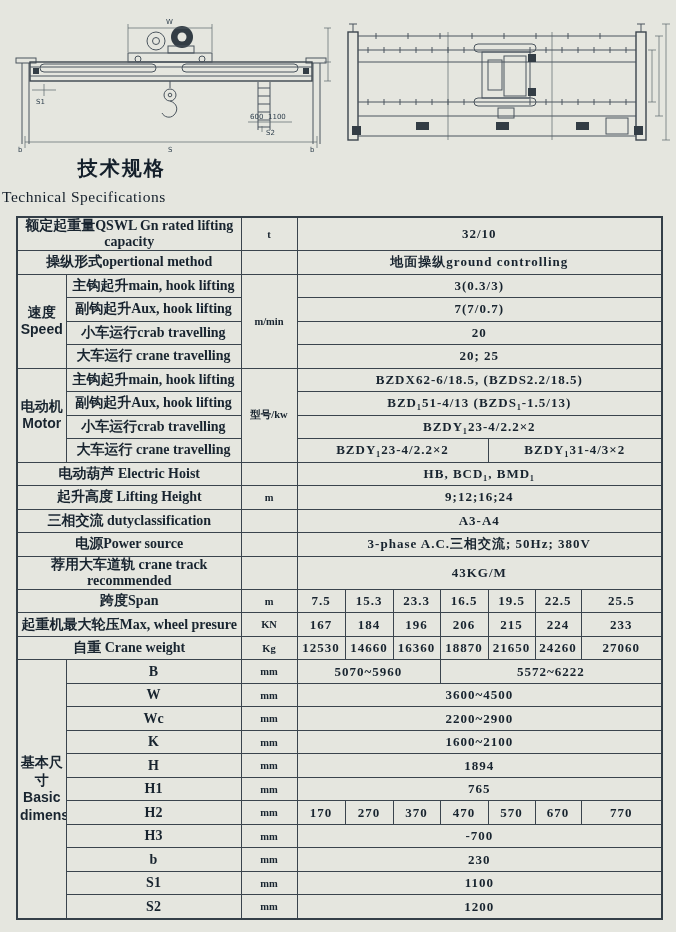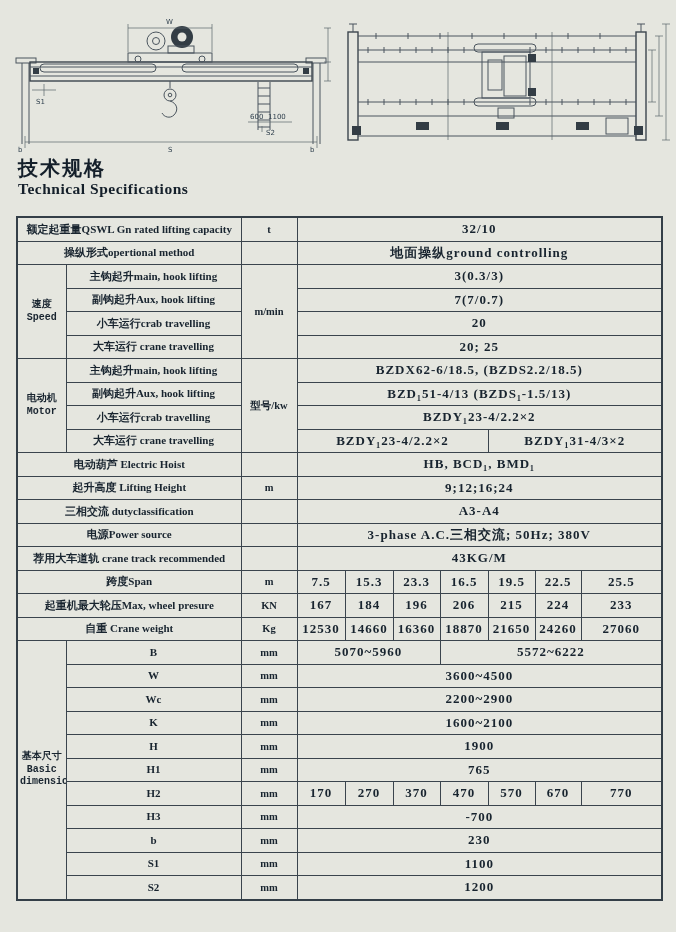--- a/index.html
+++ b/index.html
@@ -11,37 +11,37 @@
   }
   
   .drawings{position:absolute;top:4px;left:10px;width:660px;height:152px;display:flex;gap:8px;}
   .drawings svg{display:block;}
   .dw{stroke:#4b555e;stroke-width:1;fill:none;}
   .dwt{stroke:#3c454d;stroke-width:1.4;fill:none;}
   .dfill{fill:#333d45;stroke:none;}
   .dim{stroke:#5a646c;stroke-width:0.7;fill:none;}
   .dtext{font-family:"DejaVu Sans",sans-serif;font-size:7px;fill:#30404e;}
   
-  .titleblock{position:absolute;top:158px;left:18px;}
+  .titleblock{position:absolute;top:158px;left:2px;text-align:right;}
   .title-zh{font-family:"DejaVu Sans","Liberation Sans",sans-serif;font-weight:bold;font-size:20px;line-height:1.05;letter-spacing:2px;color:#141f2a;}
-  .title-en{font-family:"Liberation Serif","DejaVu Serif",serif;font-weight:bold;font-size:15.5px;letter-spacing:0.5px;color:#141f2a;margin-top:1px;}
+  .title-en{font-family:"Liberation Serif","DejaVu Serif",serif;font-weight:normal;font-size:15.5px;letter-spacing:0.5px;color:#141f2a;margin-top:9px;}
   
   table.spec{
     position:absolute;top:216px;left:16px;
     width:645px;border-collapse:collapse;table-layout:fixed;
     border:2px solid #343f48;
   }
   table.spec td{
     border:1px solid #3a444d;
     font-weight:bold;text-align:center;vertical-align:middle;
     padding:0 2px;height:22.5px;overflow:hidden;
     color:#18242f;
   }
-  td.group{font-size:10px;line-height:1.25;white-space:pre-line;font-family:Liberation Mono, monospace;}
-  td.label{font-size:11px;line-height:1.15;}
+  td.group{font-size:14px;line-height:1.25;white-space:pre-line;font-family:Liberation Sans, sans-serif;}
+  td.label{font-size:14px;line-height:1.15;}
   td.unit{font-size:10.5px;}
   td.value{font-size:13px;letter-spacing:1px;}
 </style>
 </head>
 <body>
 
 <div class="drawings">
 
   <svg width="322" height="152" viewBox="0 0 322 152">
 
@@ -346,21 +346,21 @@
         <td colspan="7" class="value">2200~2900</td>
       </tr>
       <tr>
         <td class="label">K</td>
         <td class="unit">mm</td>
         <td colspan="7" class="value">1600~2100</td>
       </tr>
       <tr>
         <td class="label">H</td>
         <td class="unit">mm</td>
-        <td colspan="7" class="value">1900</td>
+        <td colspan="7" class="value">1894</td>
       </tr>
       <tr>
         <td class="label">H1</td>
         <td class="unit">mm</td>
         <td colspan="7" class="value">765</td>
       </tr>
       <tr>
         <td class="label">H2</td>
         <td class="unit">mm</td>
         <td class="value">170</td>

